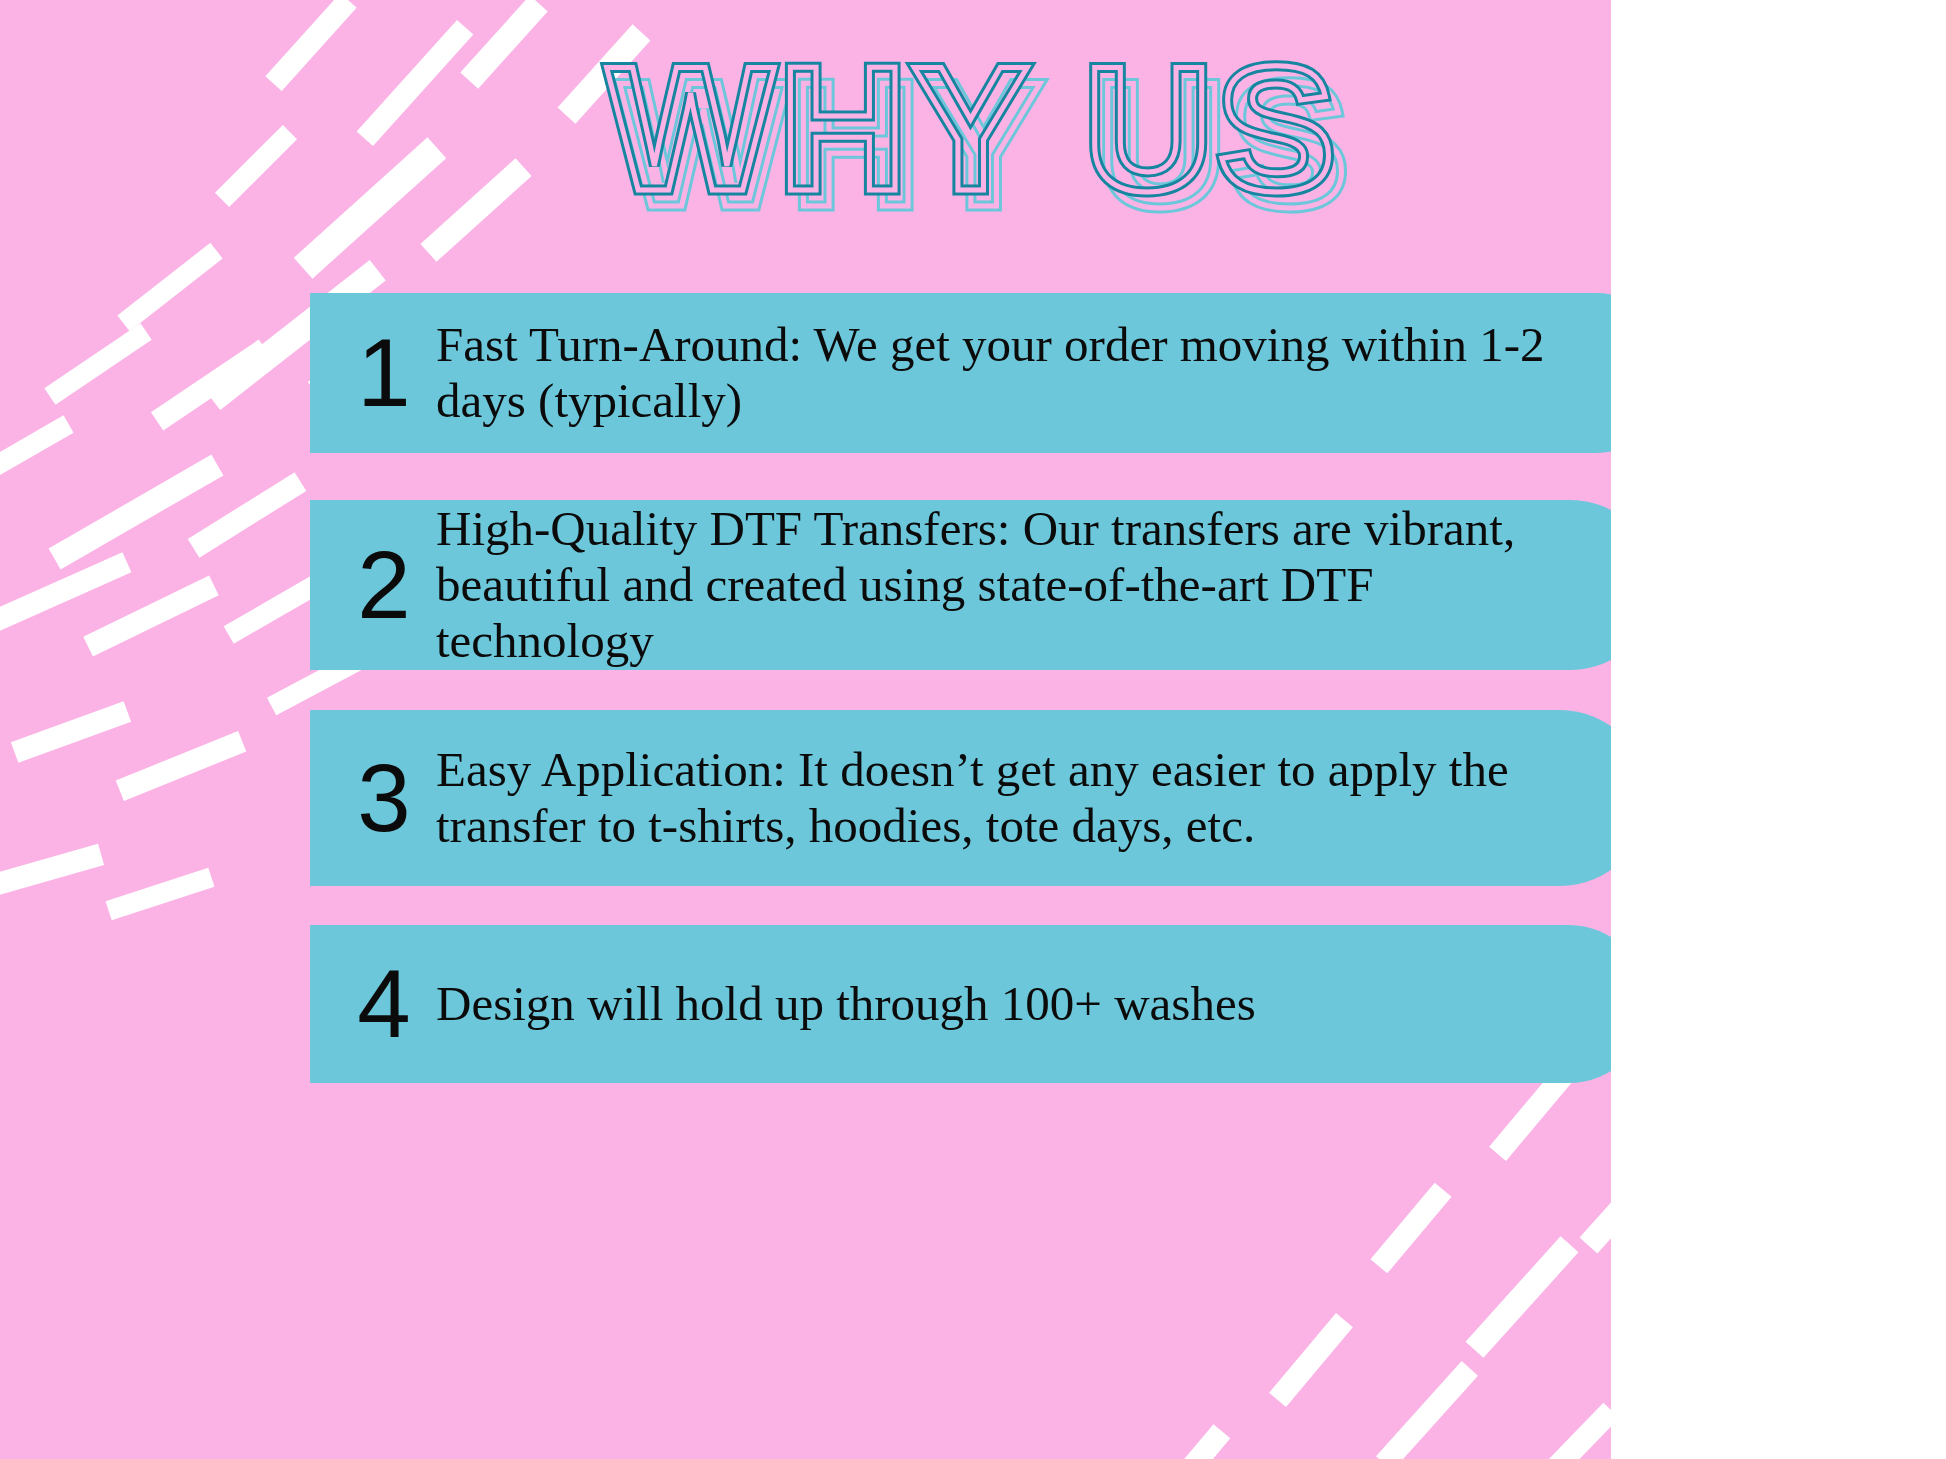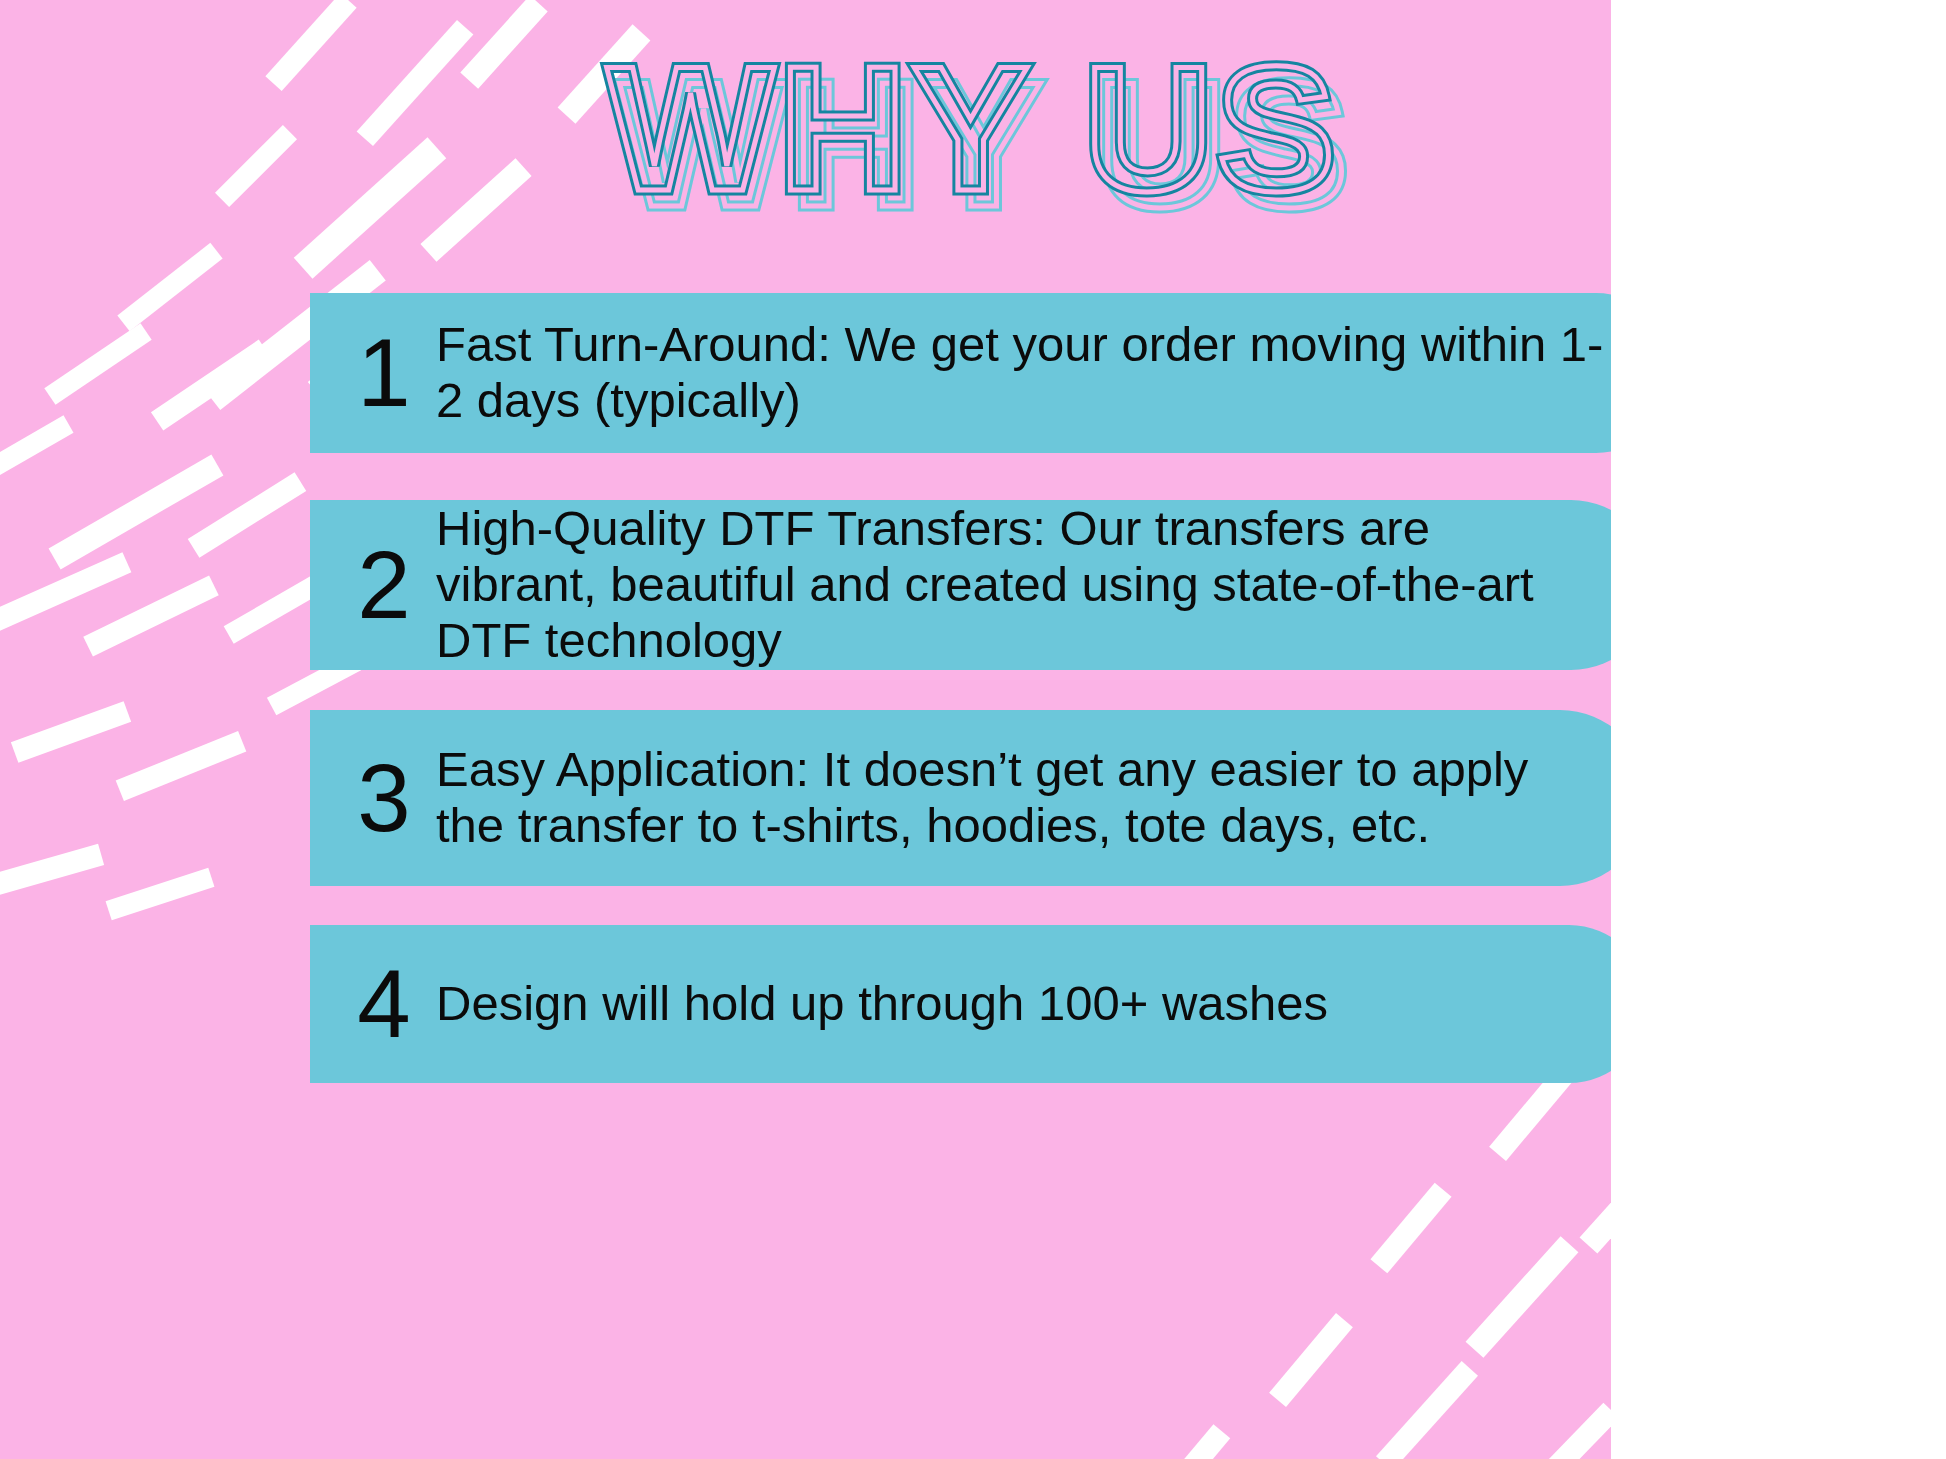--- a/index.html
+++ b/index.html
@@ -92,21 +92,21 @@
     color: #0B0B0B;
     font-family: "Liberation Sans", sans-serif;
     font-weight: 400;
     font-size: 96px;
     line-height: 1;
     margin-left: 28px;
   }
   .card-text {
     flex: 1 1 auto;
     color: #0B0B0B;
-    font-family: Liberation Sans, sans-serif;
+    font-family: Liberation Serif, serif;
     font-weight: 400;
     font-size: 49px;
     line-height: 1.14;
     padding-right: 60px;
     margin-left: 6px;
   }
 
   
   #card-1 { top: 293px;  height: 160px; width: 1366px; border-radius: 0 80px 80px 0; }
   #card-2 { top: 500px;  height: 170px; width: 1346px; border-radius: 0 85px 85px 0; }

